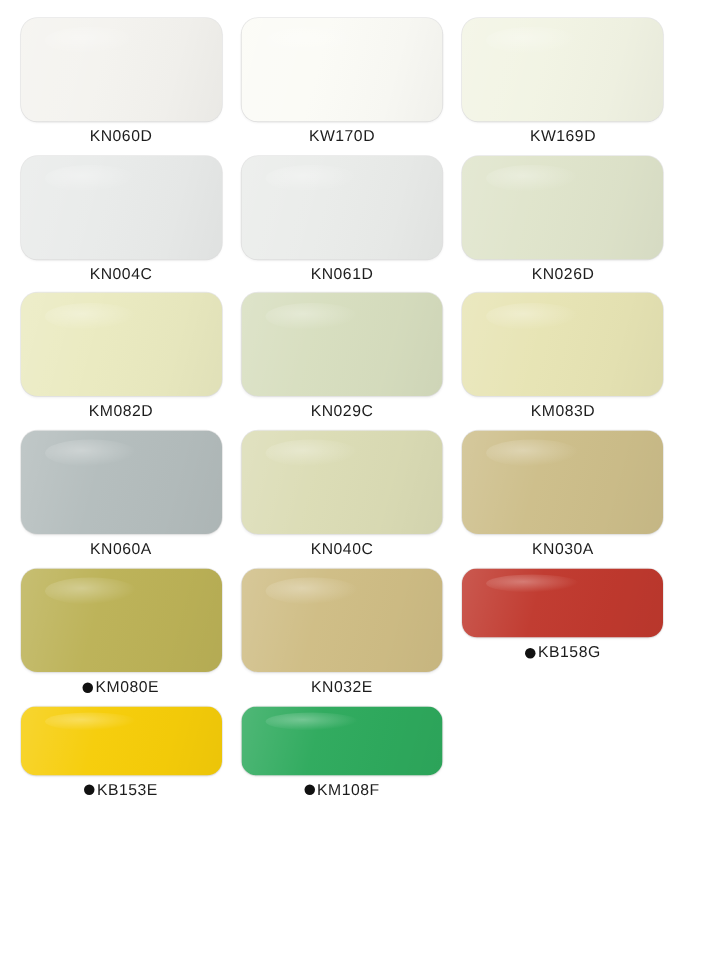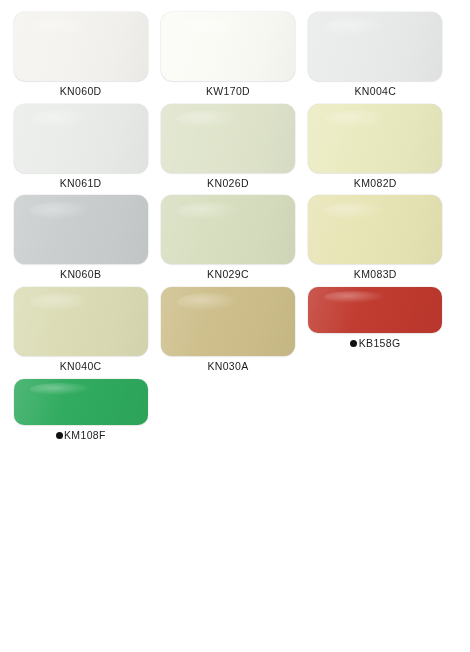--- a/index.html
+++ b/index.html
@@ -97,20 +97,28 @@
     </div>
     <div class="swatch-cell">
       <div class="chip" style="background-color: rgb(251, 251, 246);">
         <div class="chip-sheen"></div>
       </div>
       <div class="chip-label">
         <span>KW170D</span>
       </div>
     </div>
     <div class="swatch-cell">
+      <div class="chip" style="background-color: rgb(242, 244, 228);">
+        <div class="chip-sheen"></div>
+      </div>
+      <div class="chip-label">
+        <span>KW169D</span>
+      </div>
+    </div>
+    <div class="swatch-cell">
       <div class="chip" style="background-color: rgb(233, 235, 234);">
         <div class="chip-sheen"></div>
       </div>
       <div class="chip-label">
         <span>KN004C</span>
       </div>
     </div>
     <div class="swatch-cell">
       <div class="chip" style="background-color: rgb(234, 236, 234);">
         <div class="chip-sheen"></div>
@@ -129,66 +137,92 @@
     </div>
     <div class="swatch-cell">
       <div class="chip" style="background-color: rgb(234, 234, 192);">
         <div class="chip-sheen"></div>
       </div>
       <div class="chip-label">
         <span>KM082D</span>
       </div>
     </div>
     <div class="swatch-cell">
-      <div class="chip" style="background-color: rgb(201, 205, 205);">
-        <div class="chip-sheen"></div>
-      </div>
-      <div class="chip-label">
-        <span>KN060B</span>
-      </div>
-    </div>
-    <div class="swatch-cell">
       <div class="chip" style="background-color: rgb(215, 222, 191);">
         <div class="chip-sheen"></div>
       </div>
       <div class="chip-label">
         <span>KN029C</span>
       </div>
     </div>
     <div class="swatch-cell">
       <div class="chip" style="background-color: rgb(231, 228, 180);">
         <div class="chip-sheen"></div>
       </div>
       <div class="chip-label">
         <span>KM083D</span>
       </div>
     </div>
     <div class="swatch-cell">
+      <div class="chip" style="background-color: rgb(180, 189, 189);">
+        <div class="chip-sheen"></div>
+      </div>
+      <div class="chip-label">
+        <span>KN060A</span>
+      </div>
+    </div>
+    <div class="swatch-cell">
       <div class="chip" style="background-color: rgb(219, 220, 181);">
         <div class="chip-sheen"></div>
       </div>
       <div class="chip-label">
         <span>KN040C</span>
       </div>
     </div>
     <div class="swatch-cell">
       <div class="chip" style="background-color: rgb(205, 190, 138);">
         <div class="chip-sheen"></div>
       </div>
       <div class="chip-label">
         <span>KN030A</span>
+      </div>
+    </div>
+    <div class="swatch-cell">
+      <div class="chip" style="background-color: rgb(188, 178, 87);">
+        <div class="chip-sheen"></div>
+      </div>
+      <div class="chip-label">
+        <span class="bullet"></span>
+        <span>KM080E</span>
+      </div>
+    </div>
+    <div class="swatch-cell">
+      <div class="chip" style="background-color: rgb(207, 189, 133);">
+        <div class="chip-sheen"></div>
+      </div>
+      <div class="chip-label">
+        <span>KN032E</span>
       </div>
     </div>
     <div class="swatch-cell short">
       <div class="chip" style="background-color: rgb(192, 57, 46);">
         <div class="chip-sheen"></div>
       </div>
       <div class="chip-label">
         <span class="bullet"></span>
         <span>KB158G</span>
+      </div>
+    </div>
+    <div class="swatch-cell short">
+      <div class="chip" style="background-color: rgb(246, 205, 9);">
+        <div class="chip-sheen"></div>
+      </div>
+      <div class="chip-label">
+        <span class="bullet"></span>
+        <span>KB153E</span>
       </div>
     </div>
     <div class="swatch-cell short">
       <div class="chip" style="background-color: rgb(46, 170, 93);">
         <div class="chip-sheen"></div>
       </div>
       <div class="chip-label">
         <span class="bullet"></span>
         <span>KM108F</span>
       </div>

